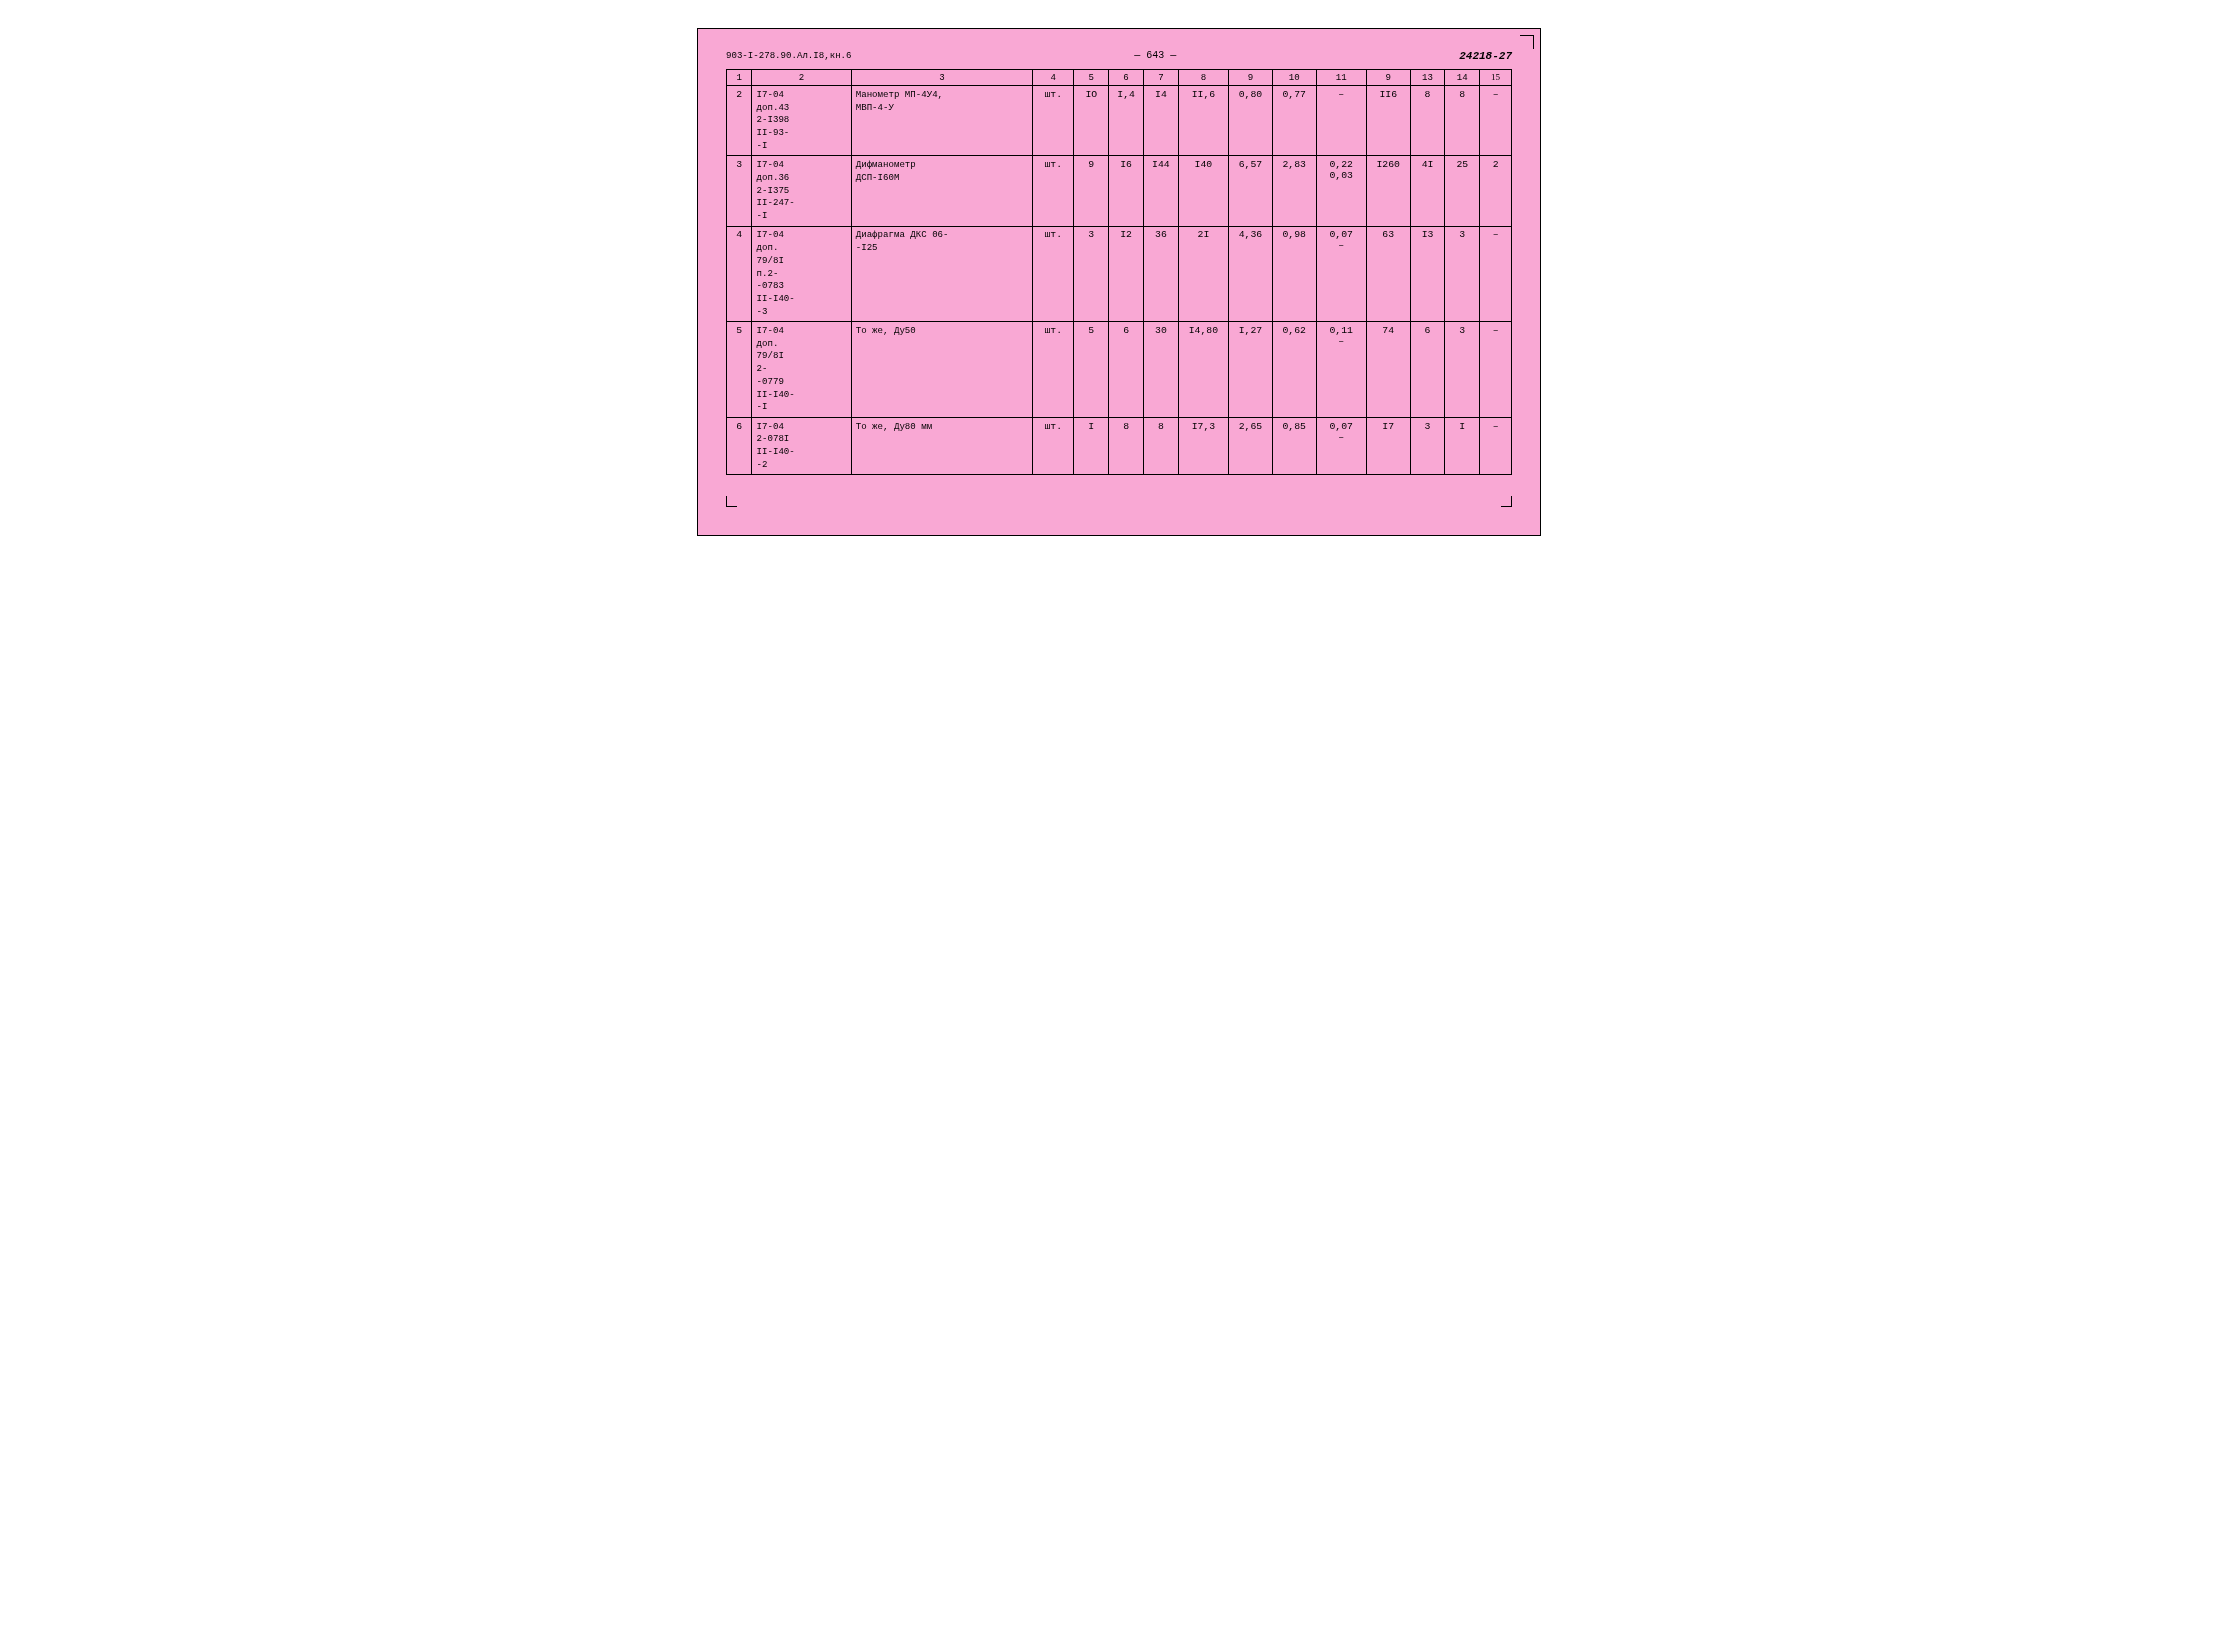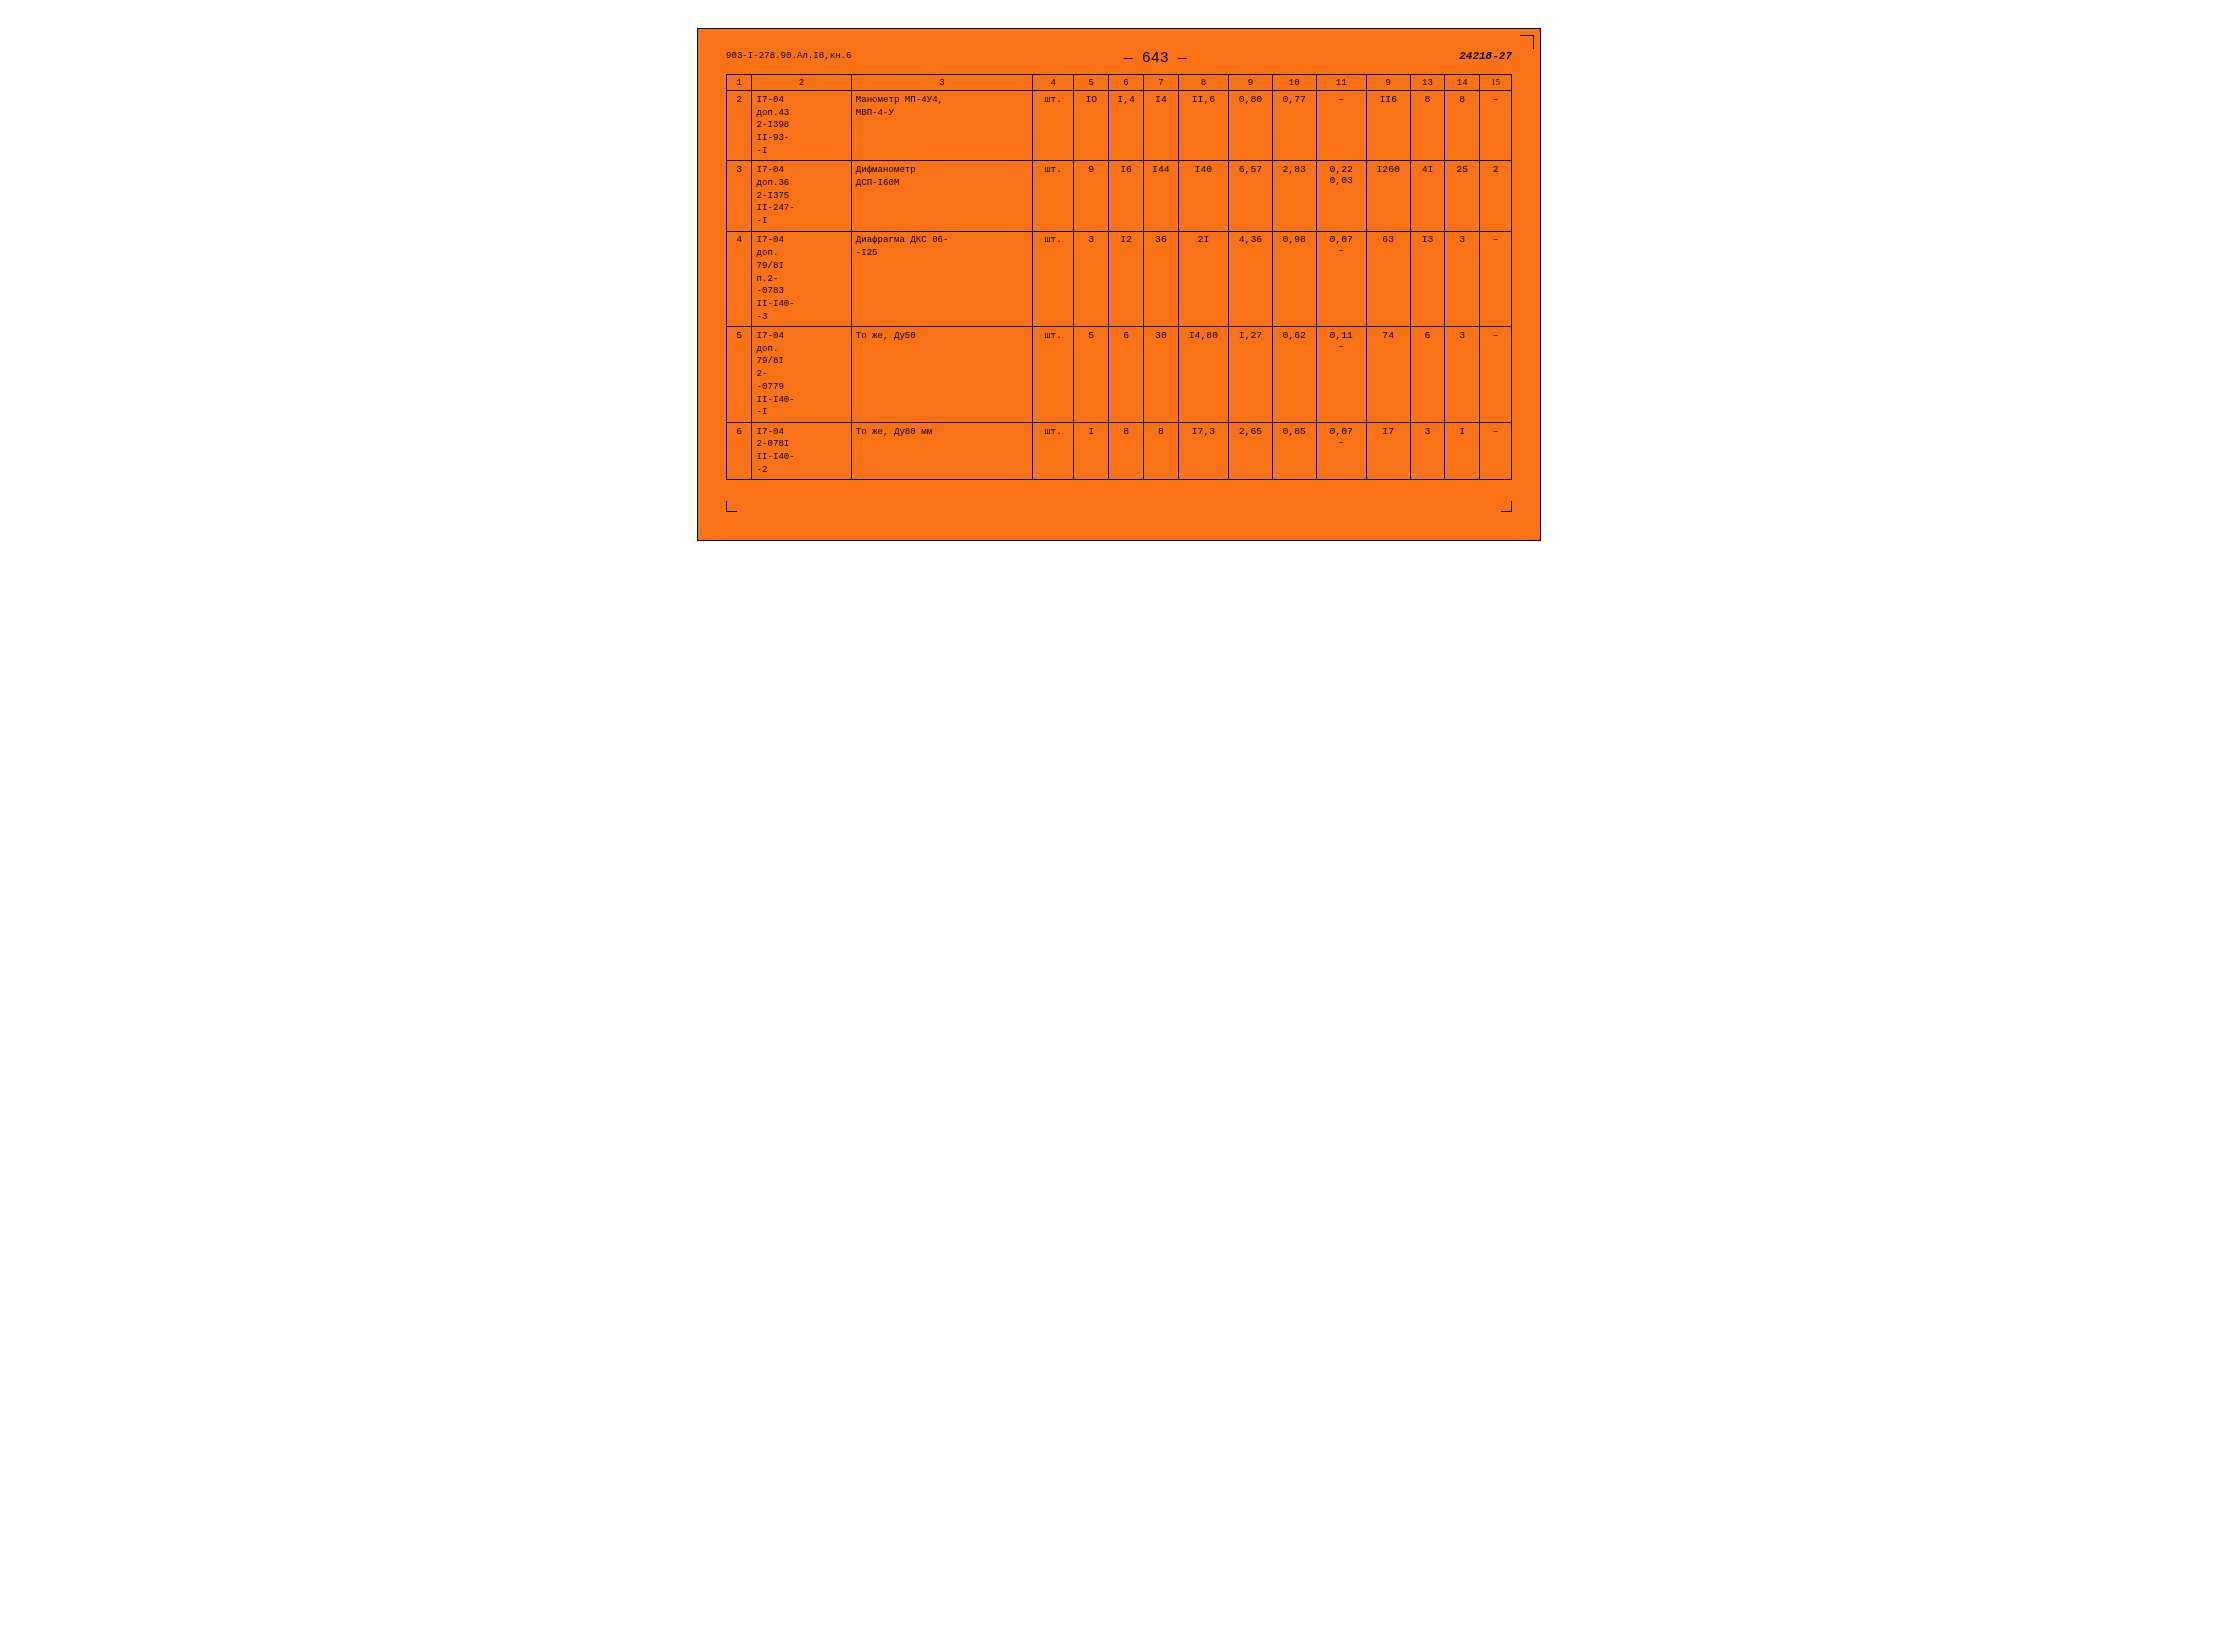--- a/index.html
+++ b/index.html
@@ -13,39 +13,39 @@
       font-family: 'Courier New', Courier, monospace;
       font-size: 9.8px;
       color: #000000;
       padding: 28px;
     }
 
     .page {
       width: 100%;
       max-width: 844px;
       margin: 0 auto;
-      background: #f97316;
+      background: #f9a8d4;
       border: 1.4px solid #000;
       padding: 21px 28px 28px 28px;
       position: relative;
     }
 
     .top-bar {
       display: flex;
       justify-content: space-between;
       align-items: flex-start;
       margin-bottom: 7px;
     }
 
     .doc-ref {
       font-size: 9.1px;
     }
 
     .page-number {
-      font-size: 15px;
+      font-size: 10px;
       text-align: center;
     }
 
     .doc-number {
       font-size: 11px;
       font-style: italic;
       font-weight: bold;
     }
 
     .corner-bracket-tr {

